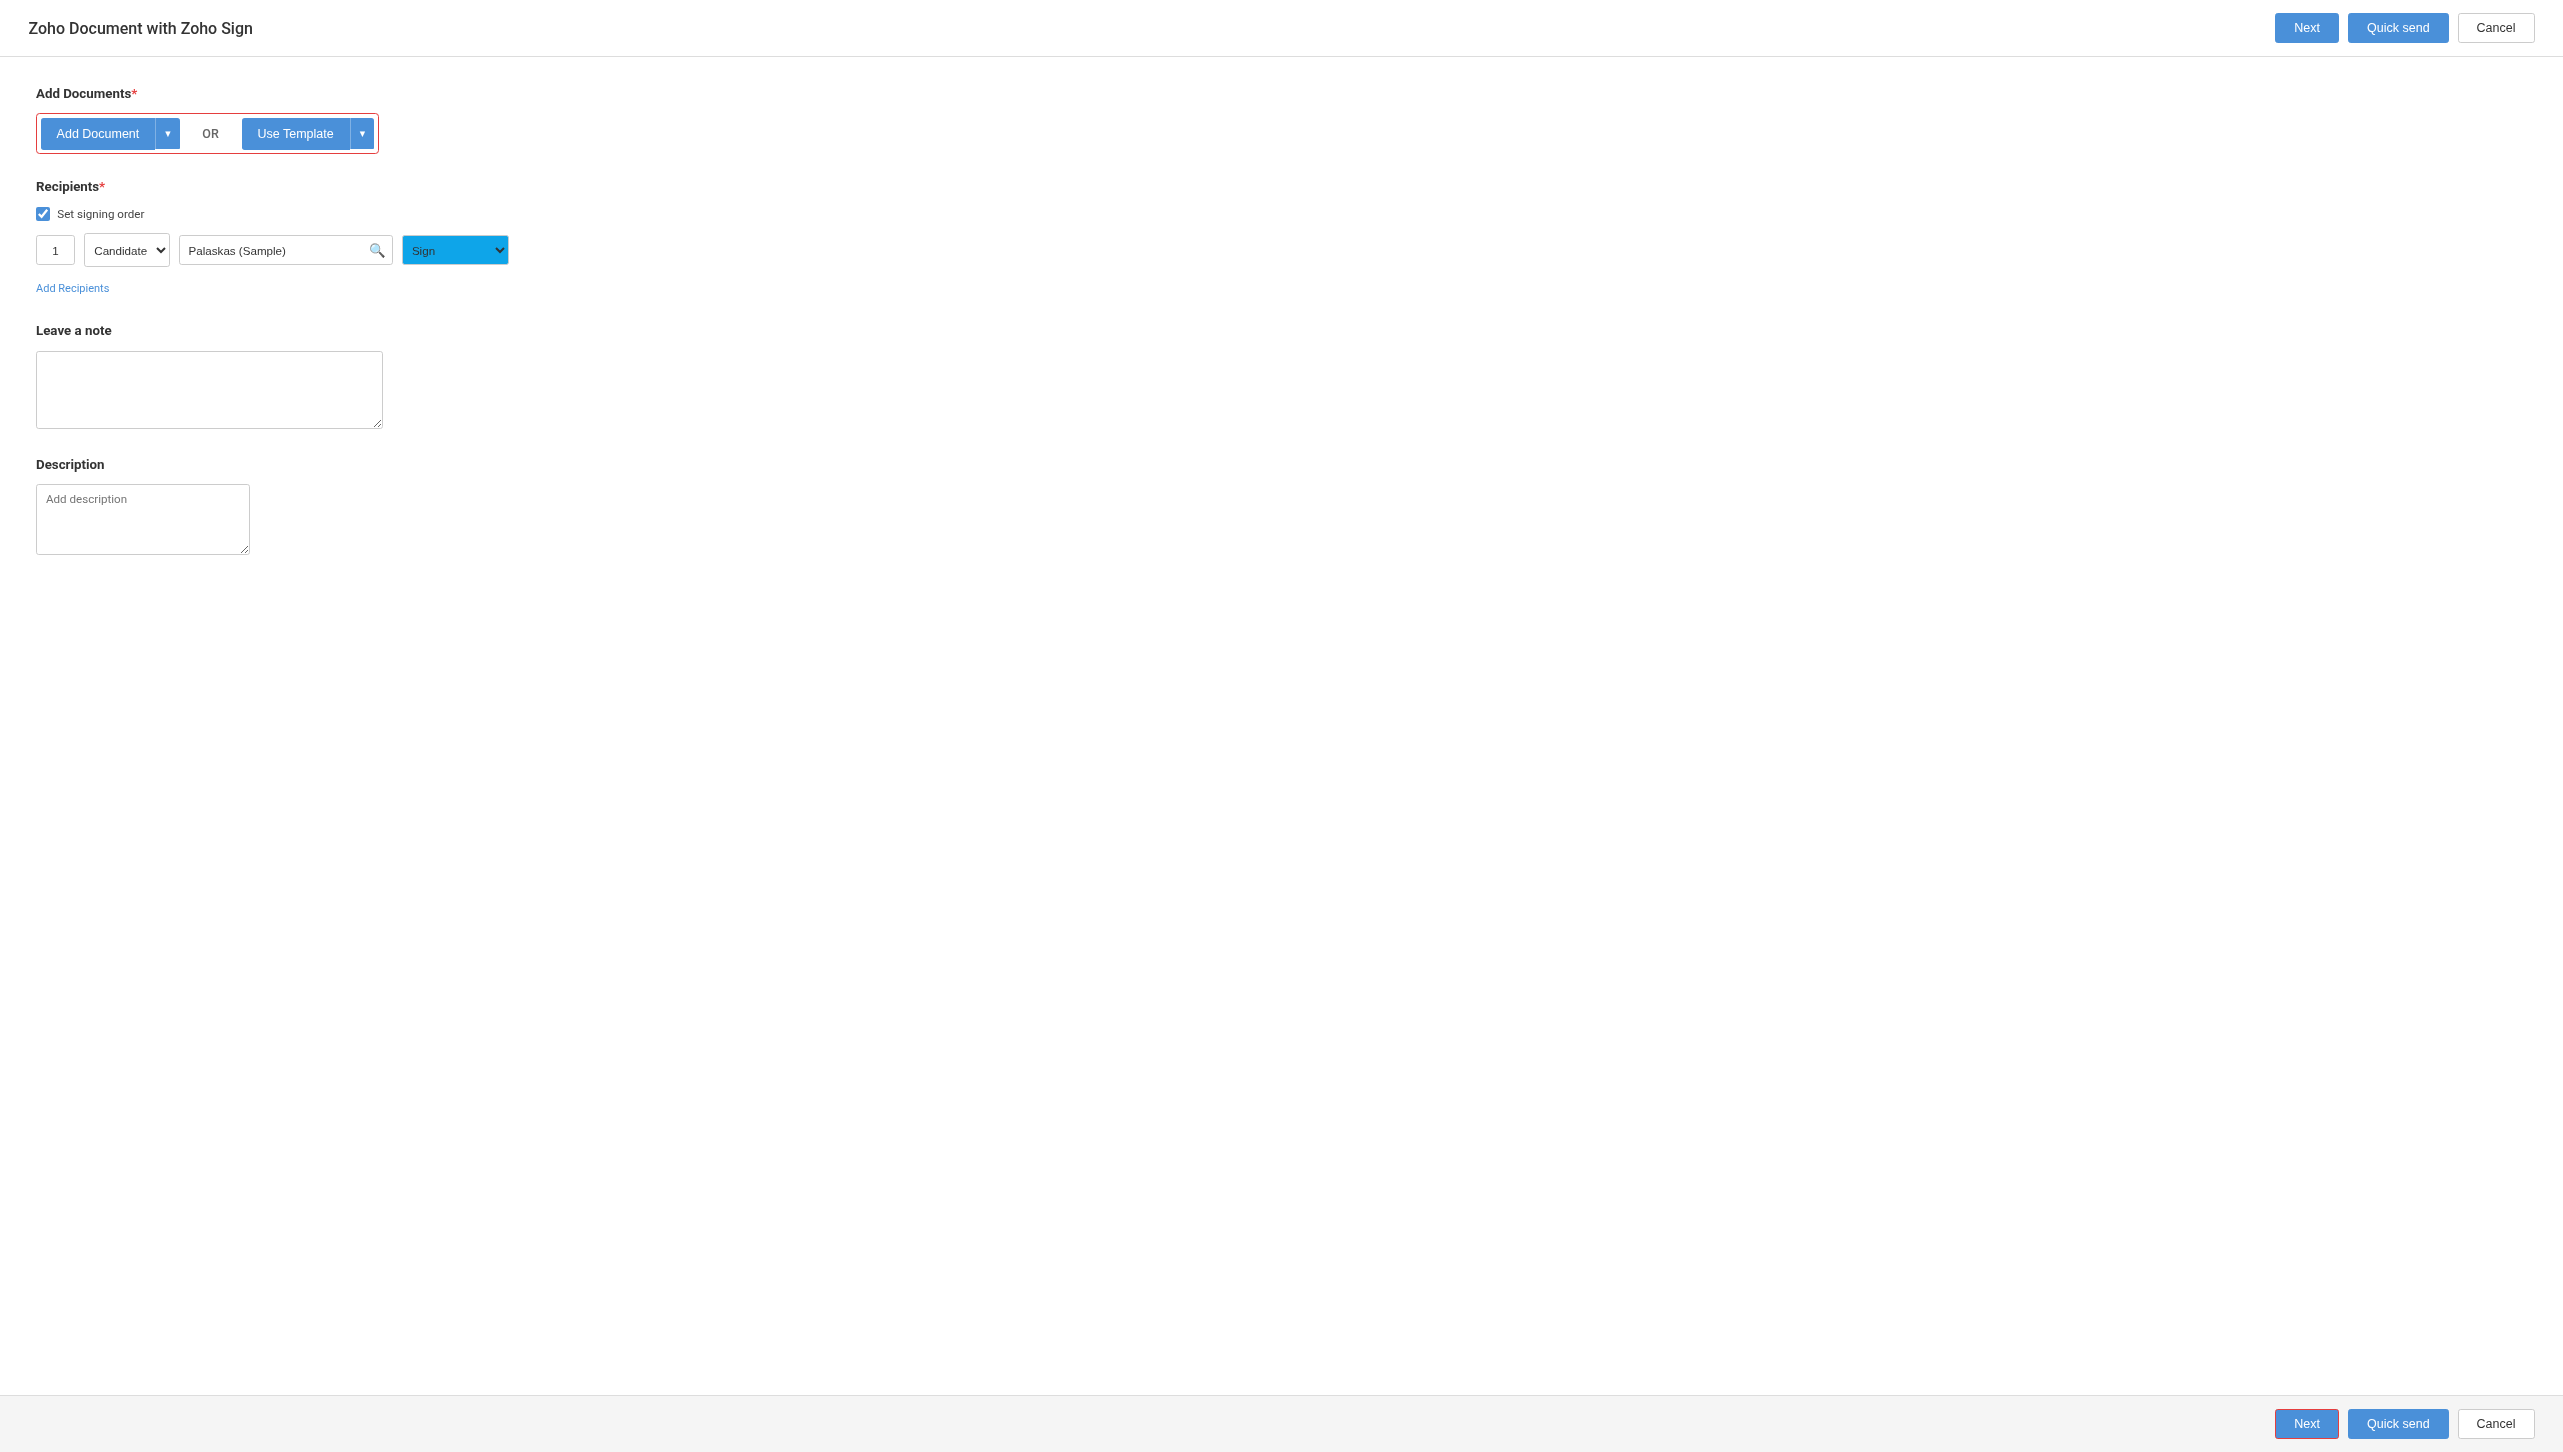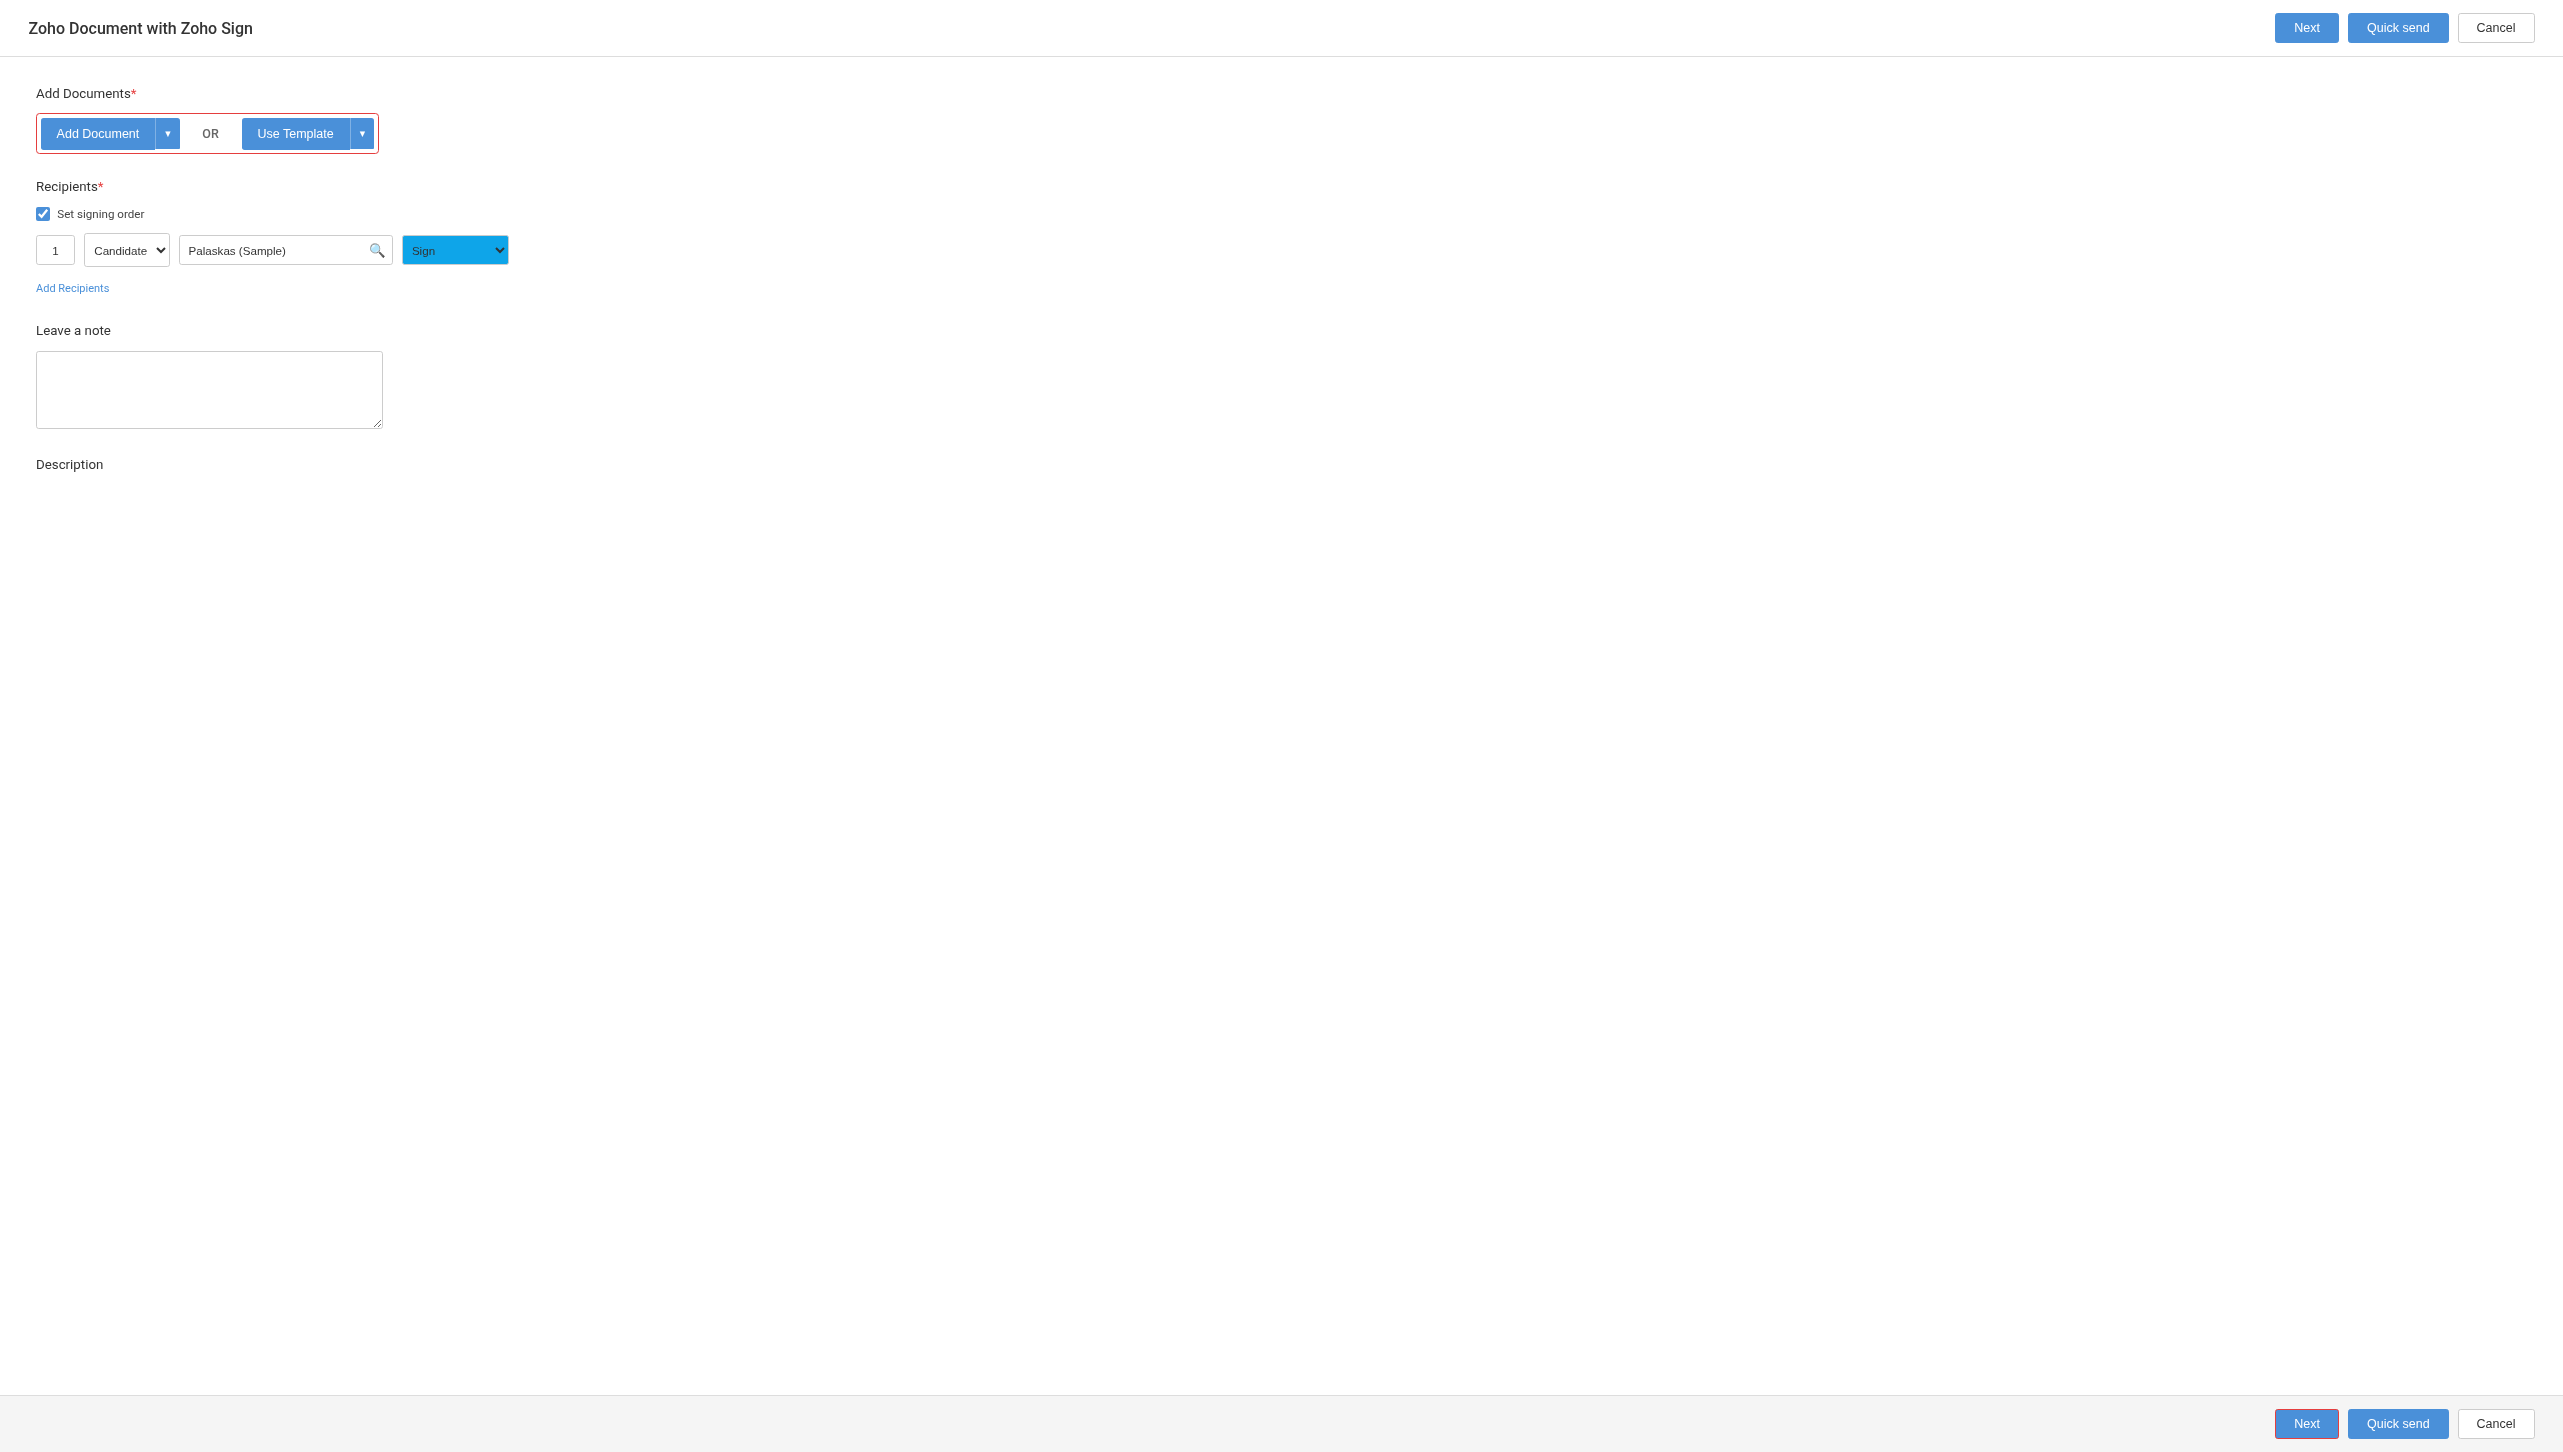--- a/index.html
+++ b/index.html
@@ -42,21 +42,21 @@
     
     .main-content {
       padding: 28.5px 36px;
       background: #fff;
       min-height: calc(100vh - 114px);
     }
 
     
     .section-title {
       font-size: 13.3px;
-      font-weight: 400;
+      font-weight: 700;
       margin-bottom: 12.5px;
       color: #333;
     }
 
     .required-star {
       color: #e53e3e;
     }
 
     
     .add-documents-section {
@@ -367,20 +367,21 @@
     <a class="add-recipients-link" href="#">Add Recipients</a>
   </div>
 
   <div class="note-section">
     <div class="section-title">Leave a note</div>
     <textarea class="note-textarea" style=""></textarea>
   </div>
 
   <div class="description-section">
     <div class="section-title">Description</div>
+    <textarea class="description-textarea" placeholder="Add description" style=""></textarea>
   </div>
 
 </div>
 
 <div class="footer">
   <button class="btn-next-footer">Next</button>
   <button class="btn btn-blue">Quick send</button>
   <button class="btn btn-outline">Cancel</button>
 </div>
 

